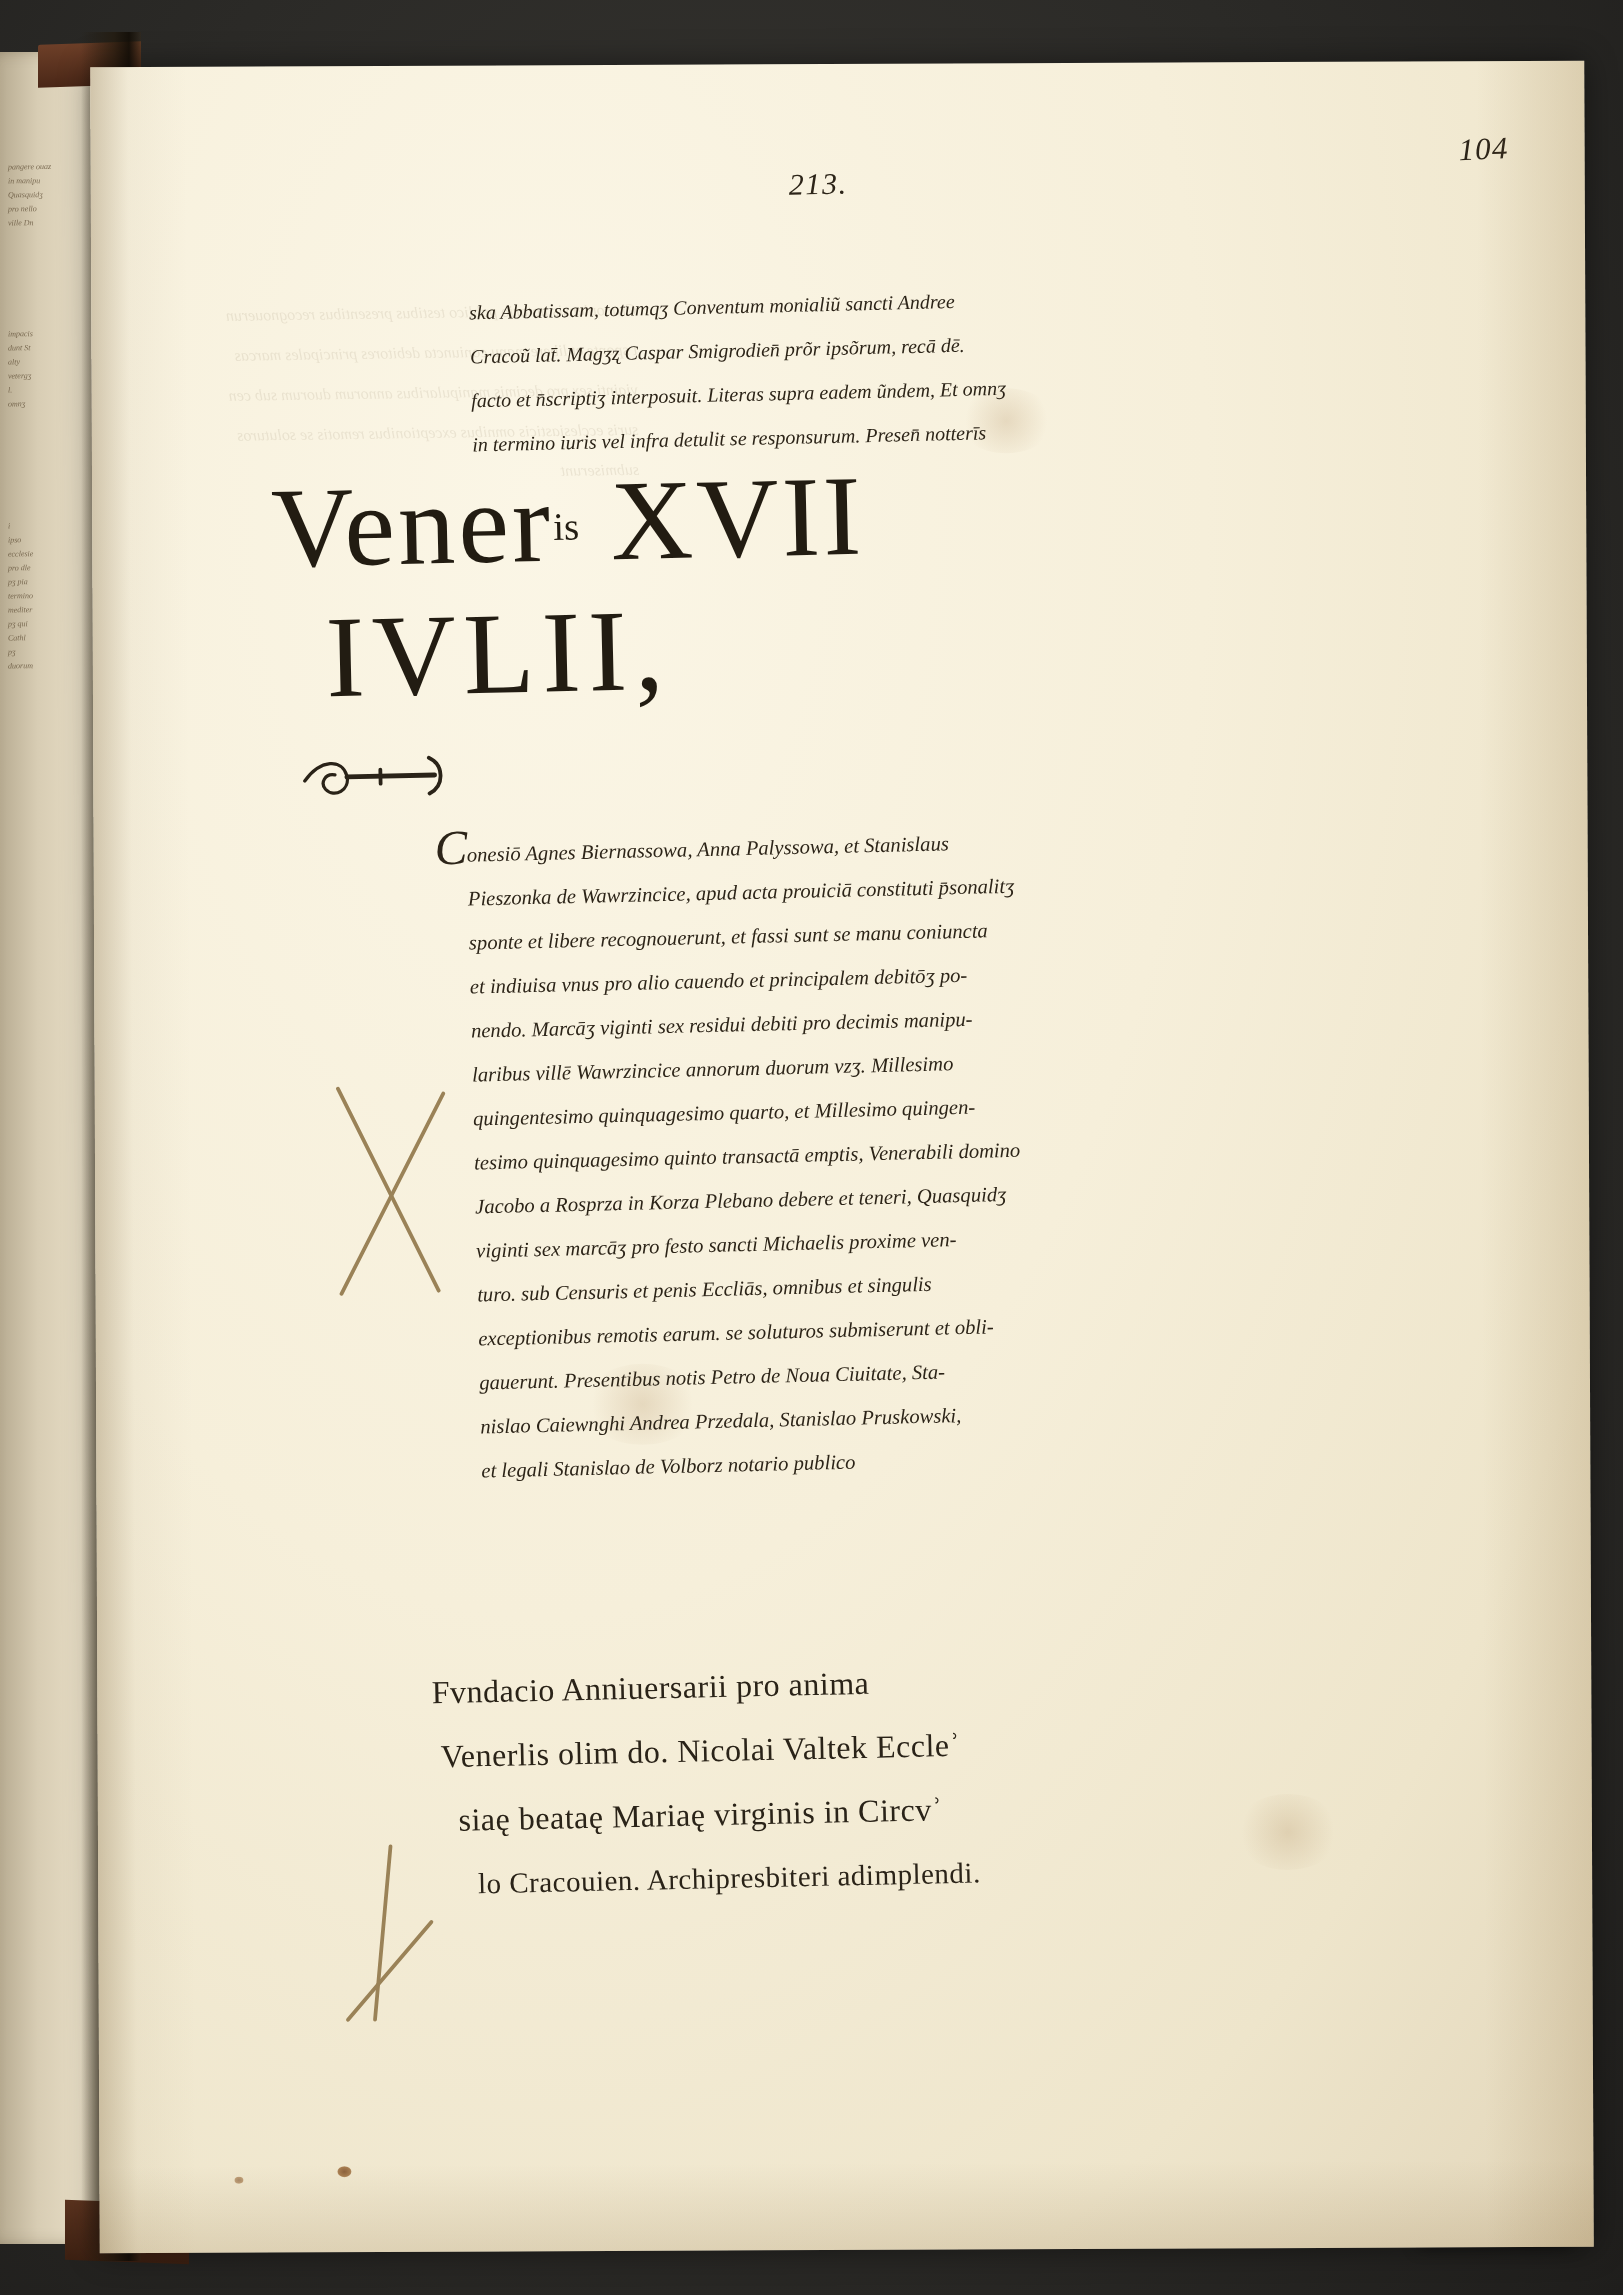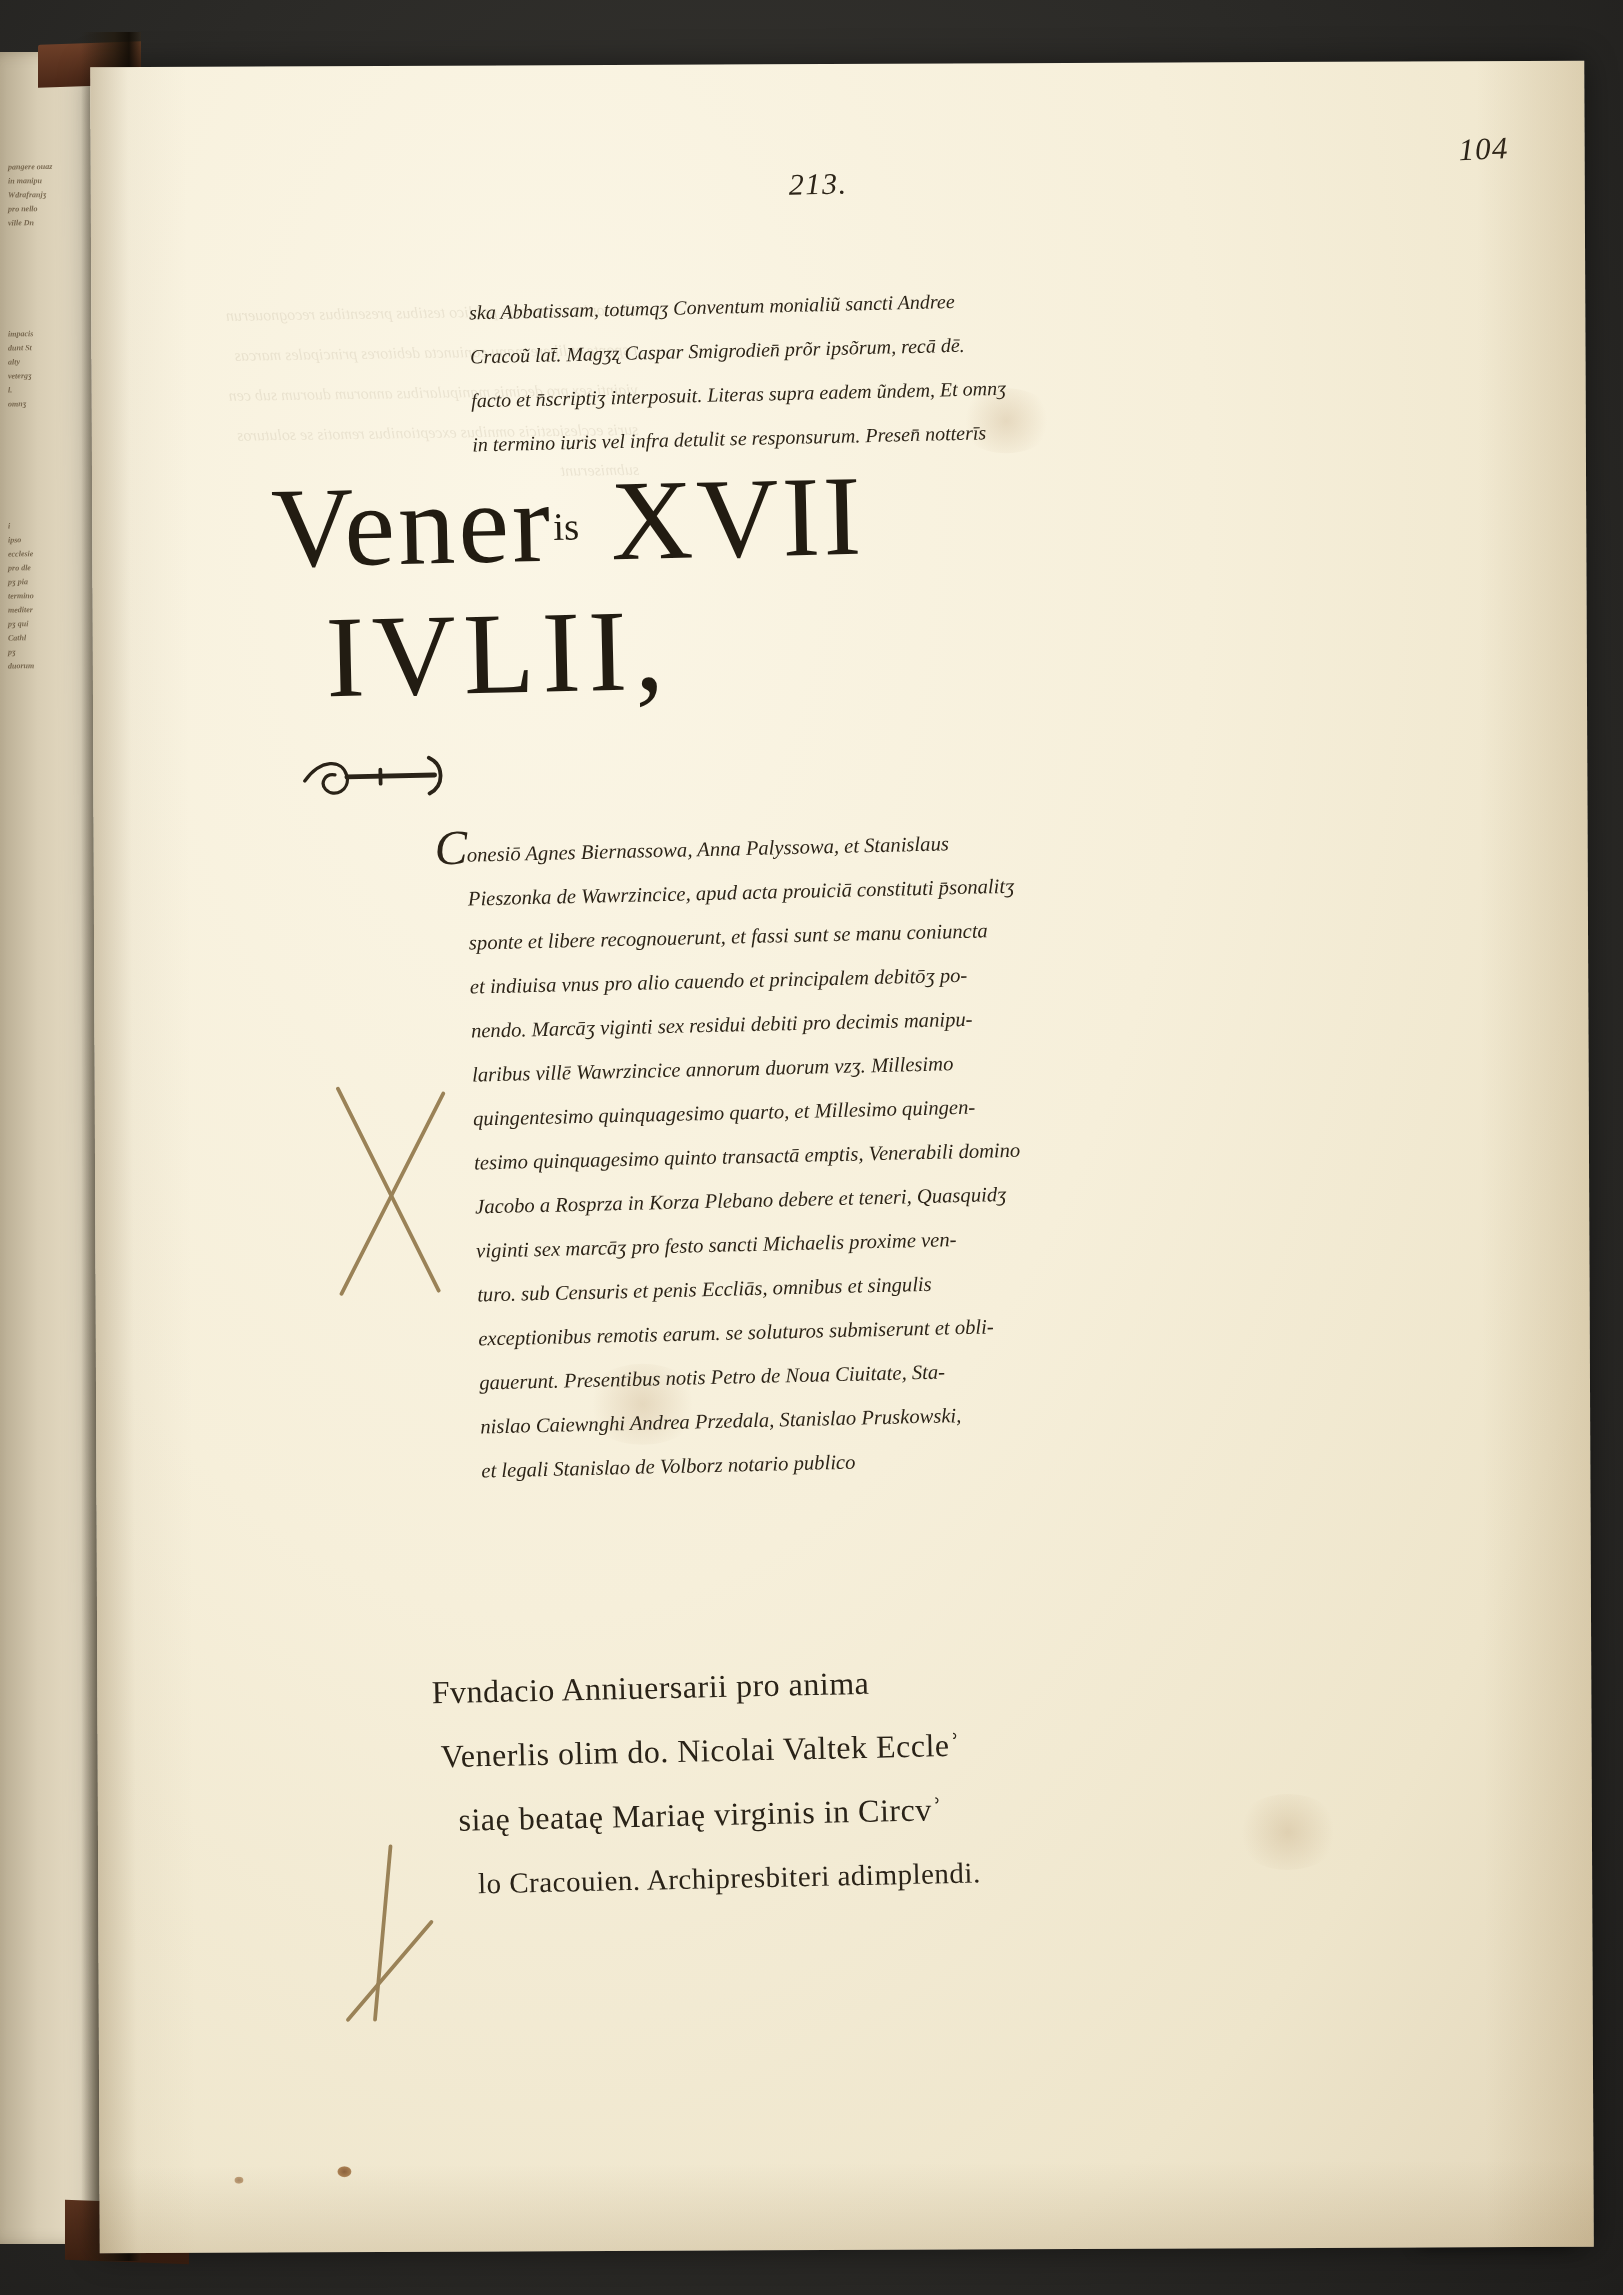--- a/index.html
+++ b/index.html
@@ -39,21 +39,20 @@
     background: linear-gradient(90deg, #b8ac92 0%, #d8cdb4 35%, #e6dcc4 75%, #cfc4a8 100%);
     box-shadow: inset -9.7px 0 18.4px -5.4px rgba(70,55,30,0.55);
   }
   .verso-inner {
     position: absolute;
     left: 7.6px;
     top: 108px;
     width: 87px;
     height: 1894px;
     opacity: 0.75;
-    font-weight: bold;
   }
   .verso-note {
     font-family: "Liberation Serif", serif;
     color: #5b4a32;
     font-size: 8px;
     line-height: 14px;
     font-style: italic;
     transform: rotate(-0.6deg);
     word-break: break-all;
   }
@@ -292,21 +291,21 @@
 <body>
 
 <div id="page">
 
   <div class="backdrop"></div>
 
   <div class="verso">
     <div class="verso-inner">
       <div class="verso-note">pangere ouaz</div>
       <div class="verso-note">in manipu</div>
-      <div class="verso-note">Wdrafranjʒ</div>
+      <div class="verso-note">Quasquidʒ</div>
       <div class="verso-note">pro nello</div>
       <div class="verso-note">ville Dn</div>
       <div style="height:97px"></div>
       <div class="verso-note">impacis</div>
       <div class="verso-note">dunt St</div>
       <div class="verso-note">alty</div>
       <div class="verso-note">vetergʒ</div>
       <div class="verso-note">l.</div>
       <div class="verso-note">omnʒ</div>
       <div style="height:108px"></div>

